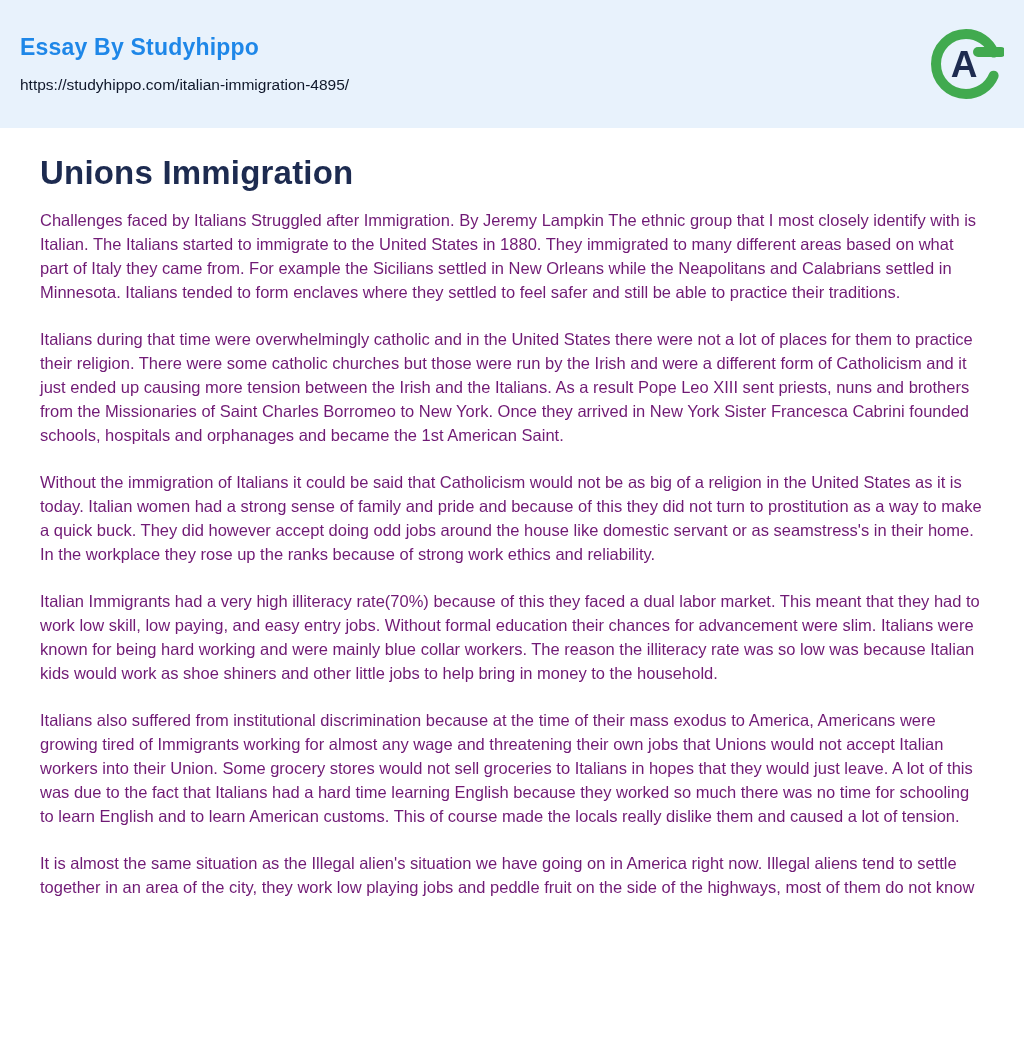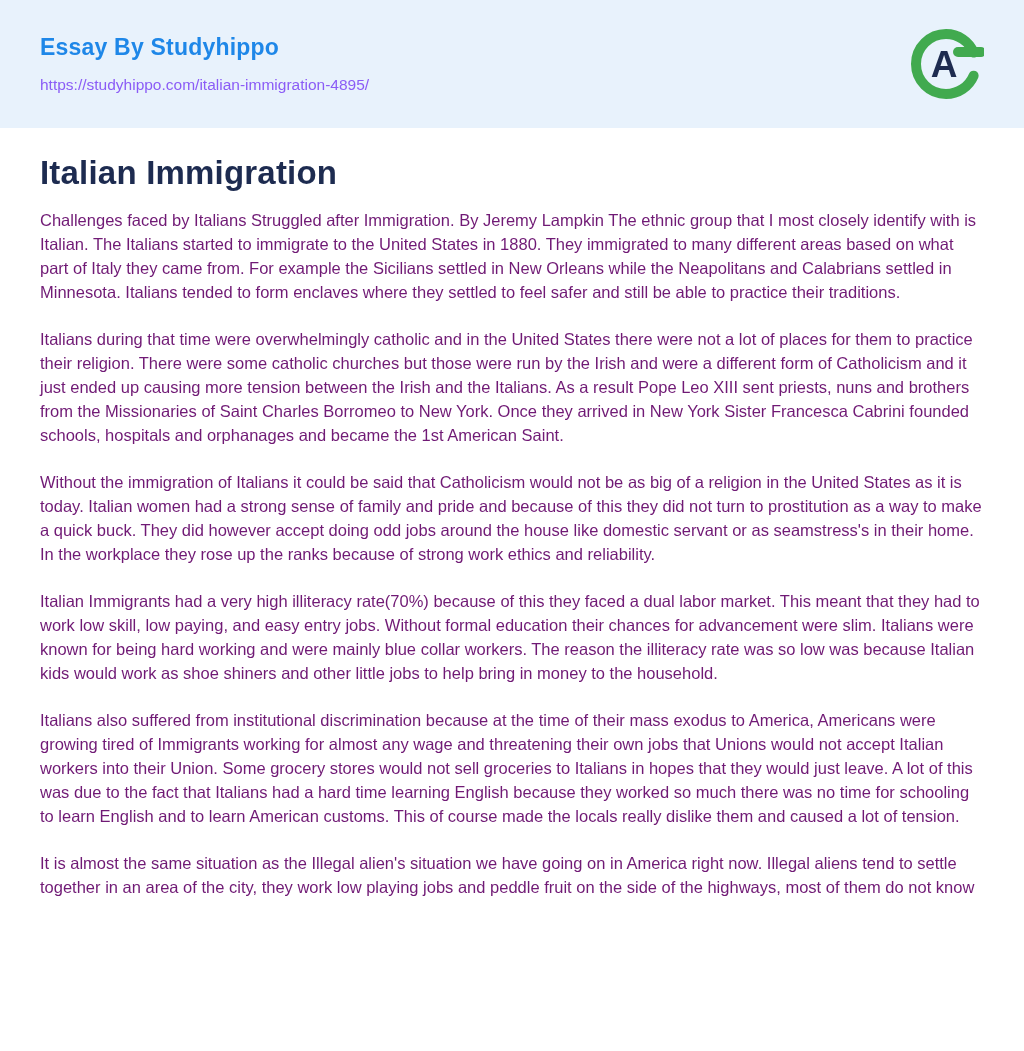--- a/index.html
+++ b/index.html
@@ -10,35 +10,35 @@
   }
   .page {
     width: 1024px;
     height: 1051px;
     background: #ffffff;
     overflow: hidden;
   }
   .header {
     background: #e8f2fc;
     height: 128px;
-    padding: 0 40px;
+    padding: 0 20px;
     display: flex;
     justify-content: space-between;
     align-items: center;
   }
   .header-text { display: flex; flex-direction: column; }
   .site-title {
     color: #1e87e8;
     font-size: 23px;
     font-weight: bold;
     letter-spacing: 0.2px;
     line-height: 1.2;
   }
   .essay-url {
-    color: #8b5cf6;
+    color: #0f172a;
     font-size: 15.5px;
     text-decoration: none;
     margin-top: 14px;
     cursor: pointer;
   }
   .logo {
     width: 76px;
     height: 76px;
     position: relative;
     flex: 0 0 auto;
@@ -77,21 +77,21 @@
 
         <circle cx="38" cy="38" r="30" fill="none" stroke="#41aa4f" stroke-width="10" stroke-linecap="round" stroke-dasharray="164.5 24" stroke-dashoffset="176.5"></circle>
 
         <line x1="50" y1="26" x2="73" y2="26" stroke="#41aa4f" stroke-width="10" stroke-linecap="round"></line>
         <text x="36" y="51" text-anchor="middle" font-family="Liberation Sans, sans-serif" font-size="37" font-weight="bold" fill="#1d2b50">A</text>
       </svg>
     </div>
   </header>
 
   <main class="content">
-    <h1 class="essay-title">Italian Immigration</h1>
+    <h1 class="essay-title">Unions Immigration</h1>
 
     <p>Challenges faced by Italians Struggled after Immigration. By Jeremy Lampkin The ethnic group that I most closely identify with is Italian. The Italians started to immigrate to the United States in 1880. They immigrated to many different areas based on what part of Italy they came from. For example the Sicilians settled in New Orleans while the Neapolitans and Calabrians settled in Minnesota. Italians tended to form enclaves where they settled to feel safer and still be able to practice their traditions.</p>
     <p>Italians during that time were overwhelmingly catholic and in the United States there were not a lot of places for them to practice their religion. There were some catholic churches but those were run by the Irish and were a different form of Catholicism and it just ended up causing more tension between the Irish and the Italians. As a result Pope Leo XIII sent priests, nuns and brothers from the Missionaries of Saint Charles Borromeo to New York. Once they arrived in New York Sister Francesca Cabrini founded schools, hospitals and orphanages and became the 1st American Saint.</p>
     <p>Without the immigration of Italians it could be said that Catholicism would not be as big of a religion in the United States as it is today. Italian women had a strong sense of family and pride and because of this they did not turn to prostitution as a way to make a quick buck. They did however accept doing odd jobs around the house like domestic servant or as seamstress's in their home. In the workplace they rose up the ranks because of strong work ethics and reliability.</p>
     <p>Italian Immigrants had a very high illiteracy rate(70%) because of this they faced a dual labor market. This meant that they had to work low skill, low paying, and easy entry jobs. Without formal education their chances for advancement were slim. Italians were known for being hard working and were mainly blue collar workers. The reason the illiteracy rate was so low was because Italian kids would work as shoe shiners and other little jobs to help bring in money to the household.</p>
     <p>Italians also suffered from institutional discrimination because at the time of their mass exodus to America, Americans were growing tired of Immigrants working for almost any wage and threatening their own jobs that Unions would not accept Italian workers into their Union. Some grocery stores would not sell groceries to Italians in hopes that they would just leave. A lot of this was due to the fact that Italians had a hard time learning English because they worked so much there was no time for schooling to learn English and to learn American customs. This of course made the locals really dislike them and caused a lot of tension.</p>
     <p>It is almost the same situation as the Illegal alien's situation we have going on in America right now. Illegal aliens tend to settle together in an area of the city, they work low playing jobs and peddle fruit on the side of the highways, most of them do not know</p>
   </main>
 
 </div>

